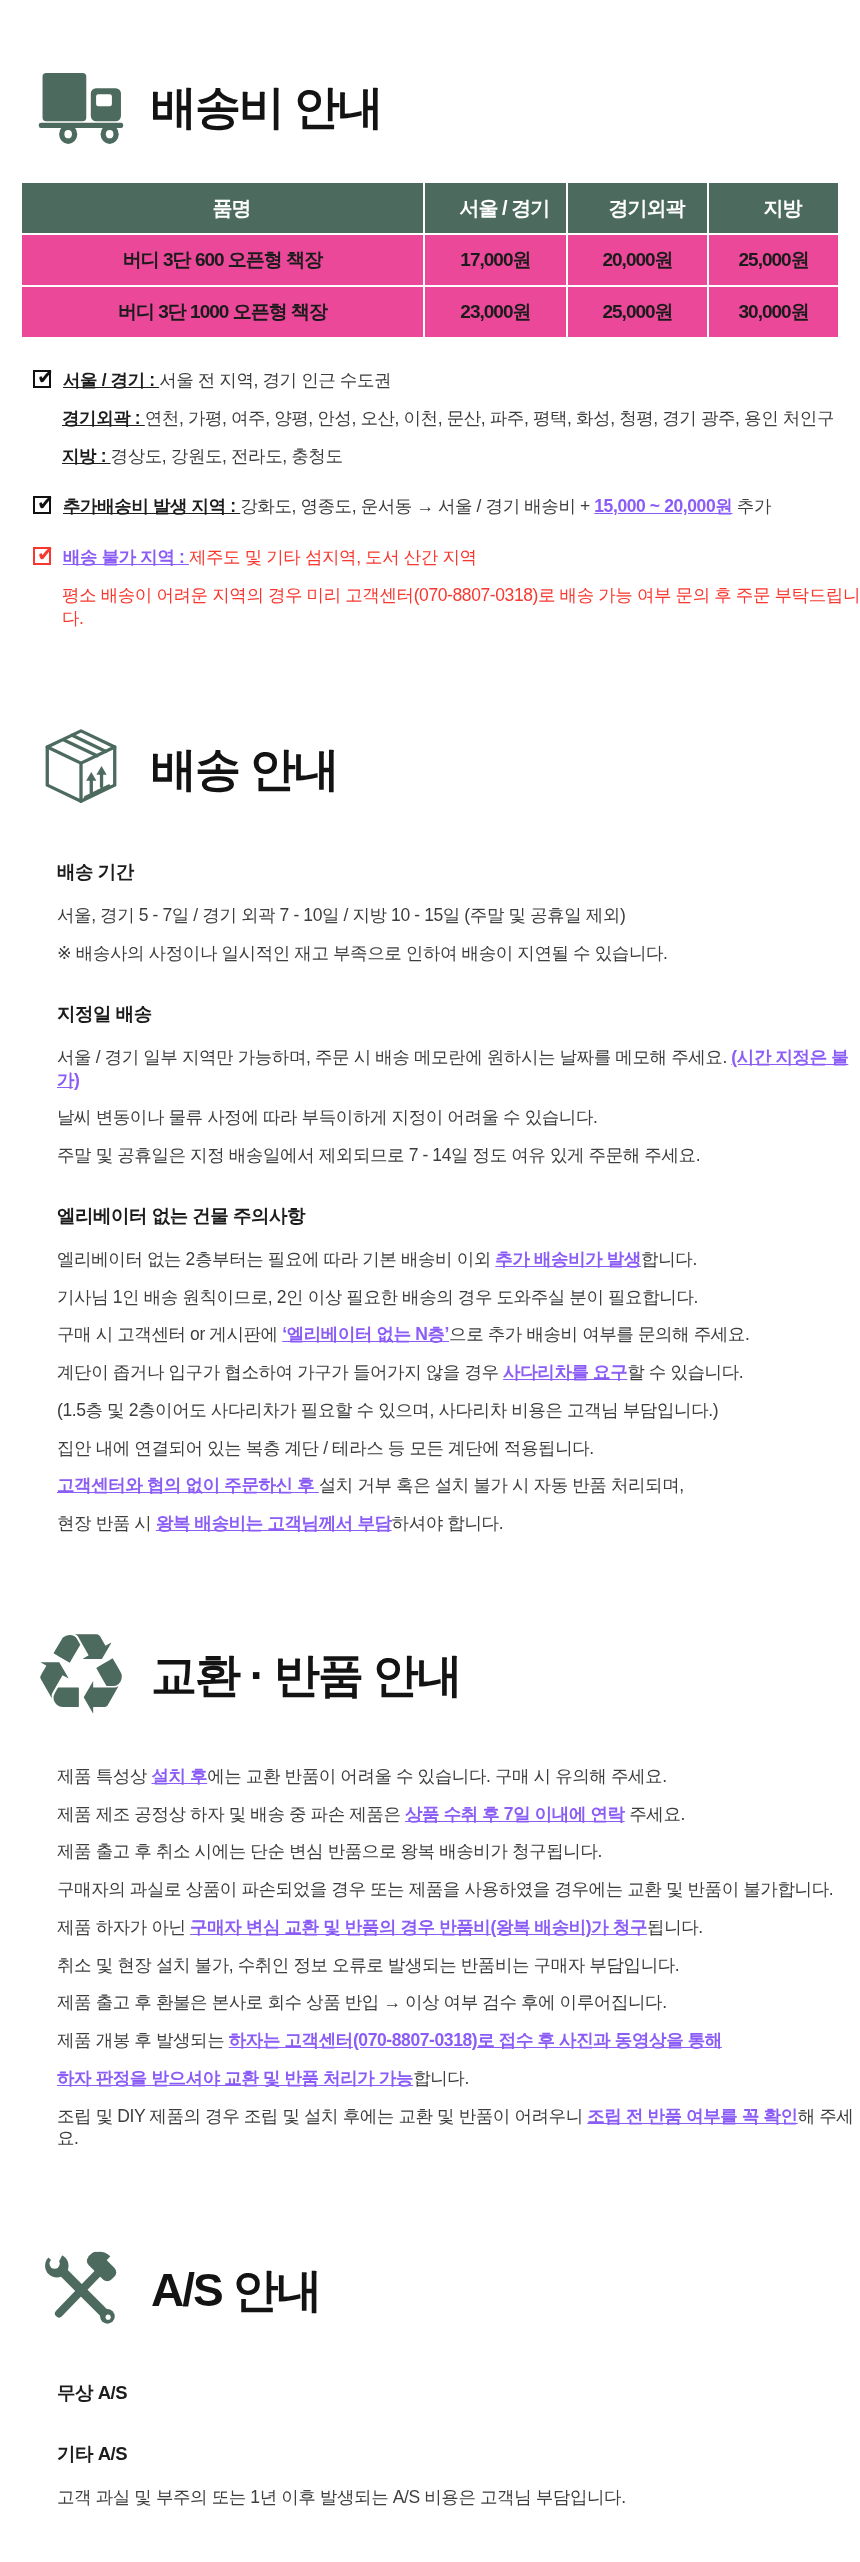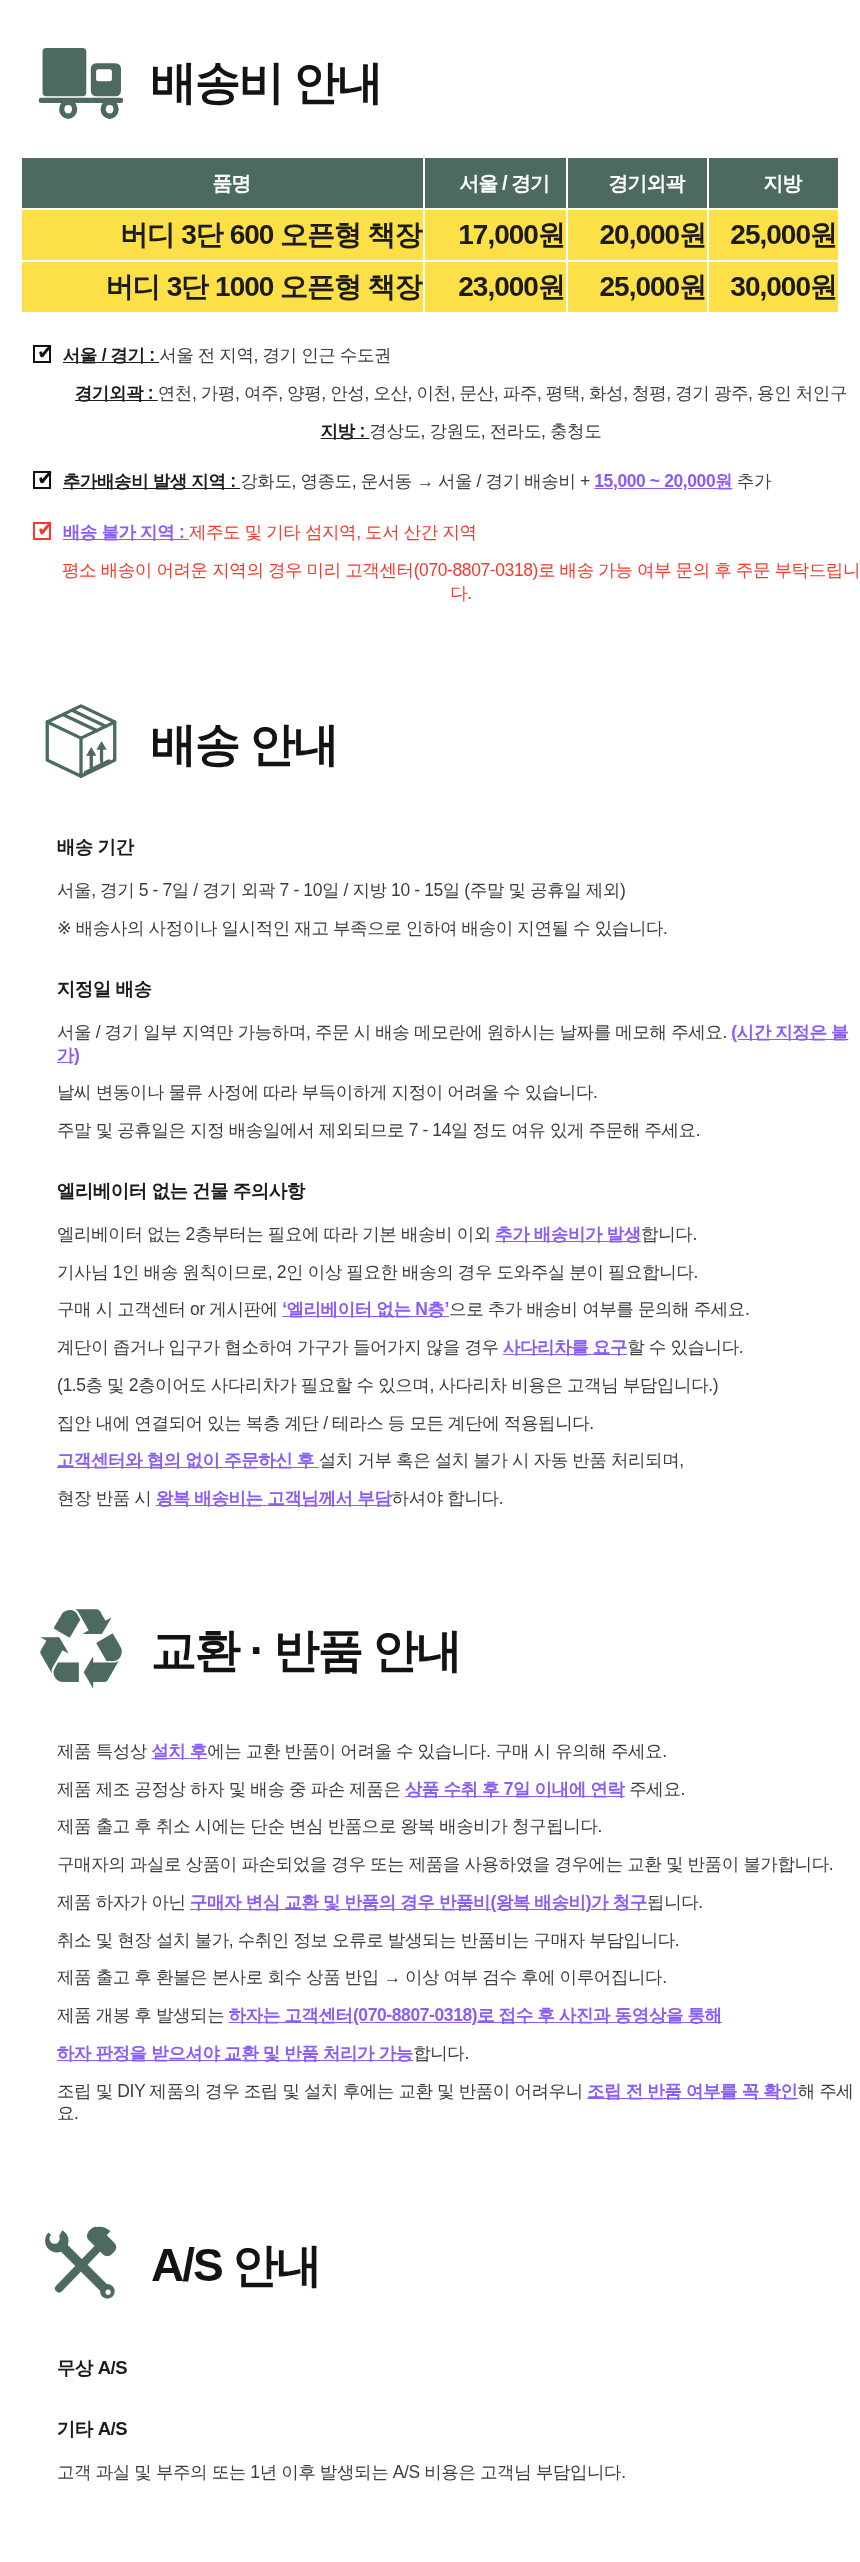--- a/index.html
+++ b/index.html
@@ -2,21 +2,21 @@
 <html lang="ko"><head>
 <meta charset="utf-8">
 <style>
   html,body{margin:0;padding:0;background:#ffffff;}
   body{
     width:860px;margin:0 auto;
     font-family:"Liberation Sans","DejaVu Sans",sans-serif;
     color:#3d3d3d;
     -webkit-font-smoothing:antialiased;
   }
-  .page{width:860px;overflow:hidden;background:#fff;}
+  .page{width:860px;overflow:hidden;background:#fff;margin-top:25px;}
 
   
   section{margin-top:84px;}
   section.first{margin-top:26px;}
   .sec-head{display:flex;align-items:center;gap:22px;margin:0 0 0 33px;height:112px;}
   .icon-box{width:96px;height:108px;display:flex;align-items:center;justify-content:center;flex:0 0 96px;}
   .sec-title{
     font-size:46px;font-weight:900;color:#131313;margin:0;
     letter-spacing:-2px;line-height:1;
   }
@@ -26,35 +26,35 @@
   .fee-table{
     width:820px;margin:18px 20px 0 20px;
     border-collapse:separate;border-spacing:2px;
     table-layout:fixed;
   }
   .fee-table th{
     background:#4d6a5f;color:#fff;font-weight:700;font-size:20px;
     height:48px;letter-spacing:-1px;padding-left:19px;
   }
   .fee-table td{
-    background:#fde047;color:#1b1b1b;font-weight:700;font-size:28px;
-    height:48px;text-align:right;letter-spacing:-1px;
+    background:#ec4899;color:#1b1b1b;font-weight:700;font-size:19px;
+    height:48px;text-align:center;letter-spacing:-1px;
   }
   .fee-table col.c1{width:49.5%;}
   .fee-table col.c2{width:17.4%;}
   .fee-table col.c3{width:17.2%;}
   .fee-table col.c4{width:15.9%;}
 
   
   .notes{margin:30px 0 0 33px;}
   .para{
     margin:15px 0;font-size:17.5px;line-height:1.3;color:#3d3d3d;
     letter-spacing:-0.4px;font-weight:500;
   }
-  .para.indent{padding-left:29px;text-align:center;}
+  .para.indent{padding-left:29px;}
   .para.gap{margin-top:28px;}
   .para .bold{font-weight:800;color:#1d1d1d;text-decoration:underline;}
   .para .red{color:#f8382f;}
   .para .red.bold,.para .bold.red{color:#8b5cf6;font-weight:800;}
   .subhead{
     font-size:18.5px;font-weight:800;color:#1c1c1c;
     margin:36px 0 20px 0;letter-spacing:-0.5px;
   }
   .content{margin:34px 0 0 57px;}
   .content .subhead:first-child{margin-top:0;}

